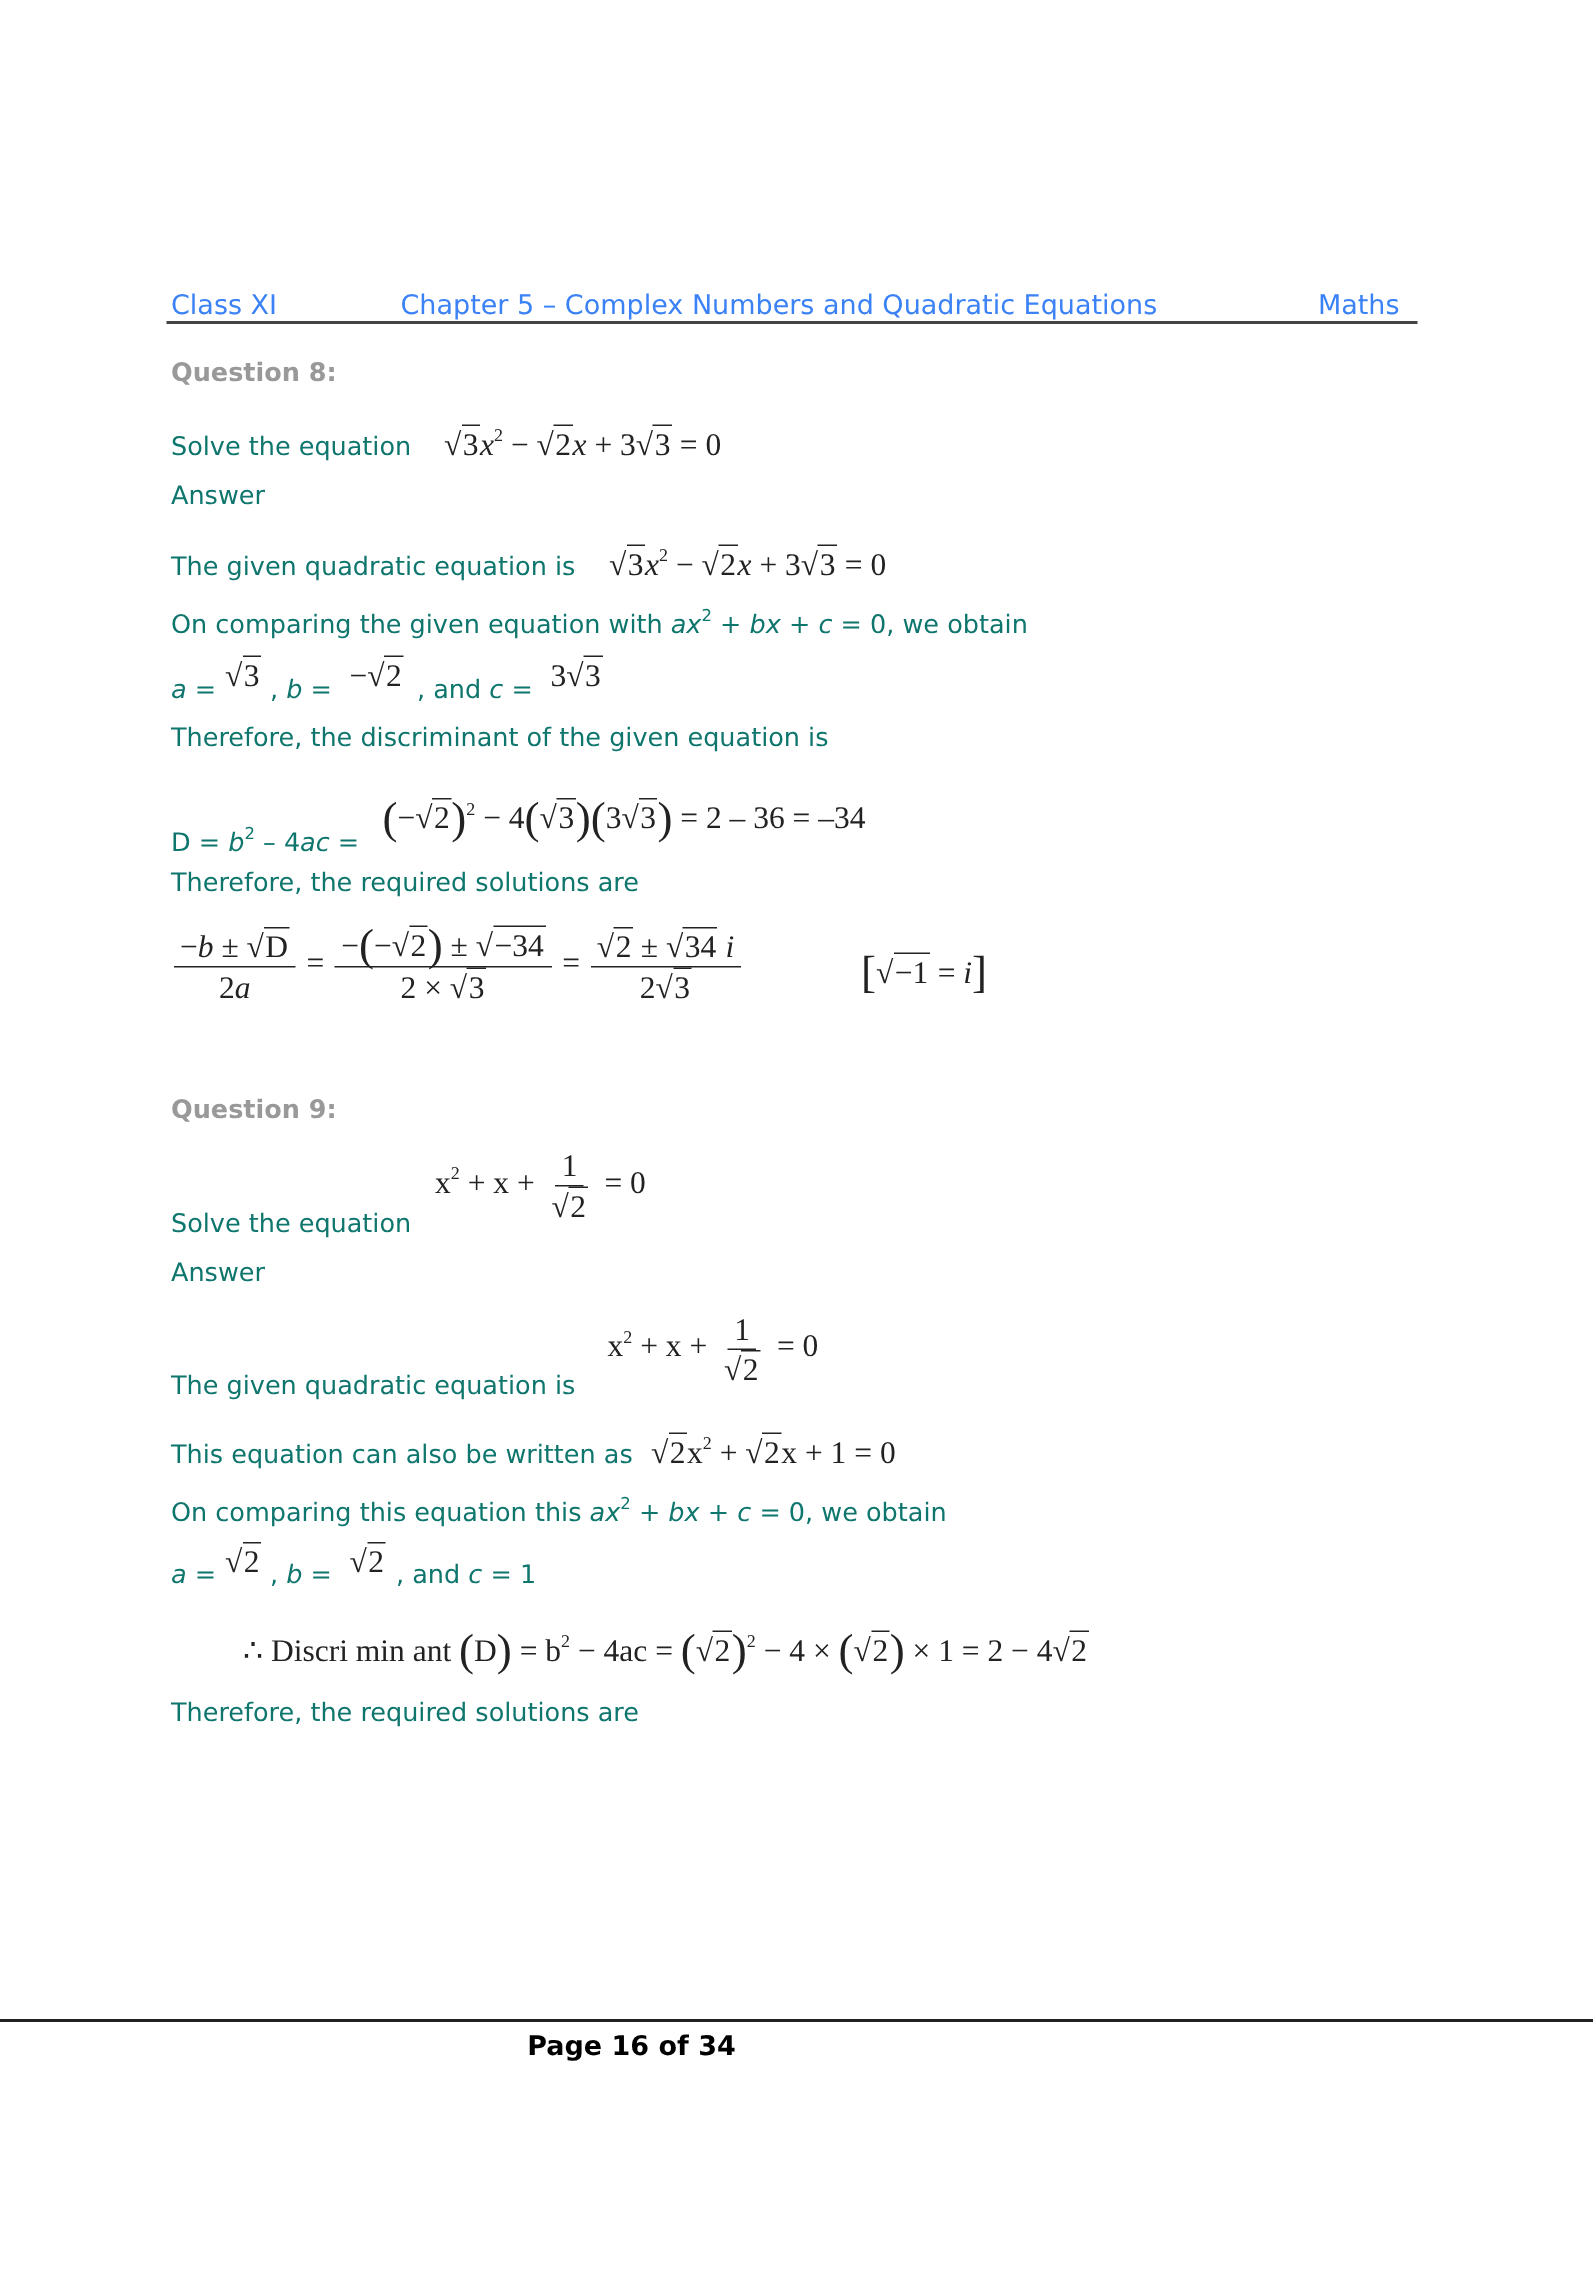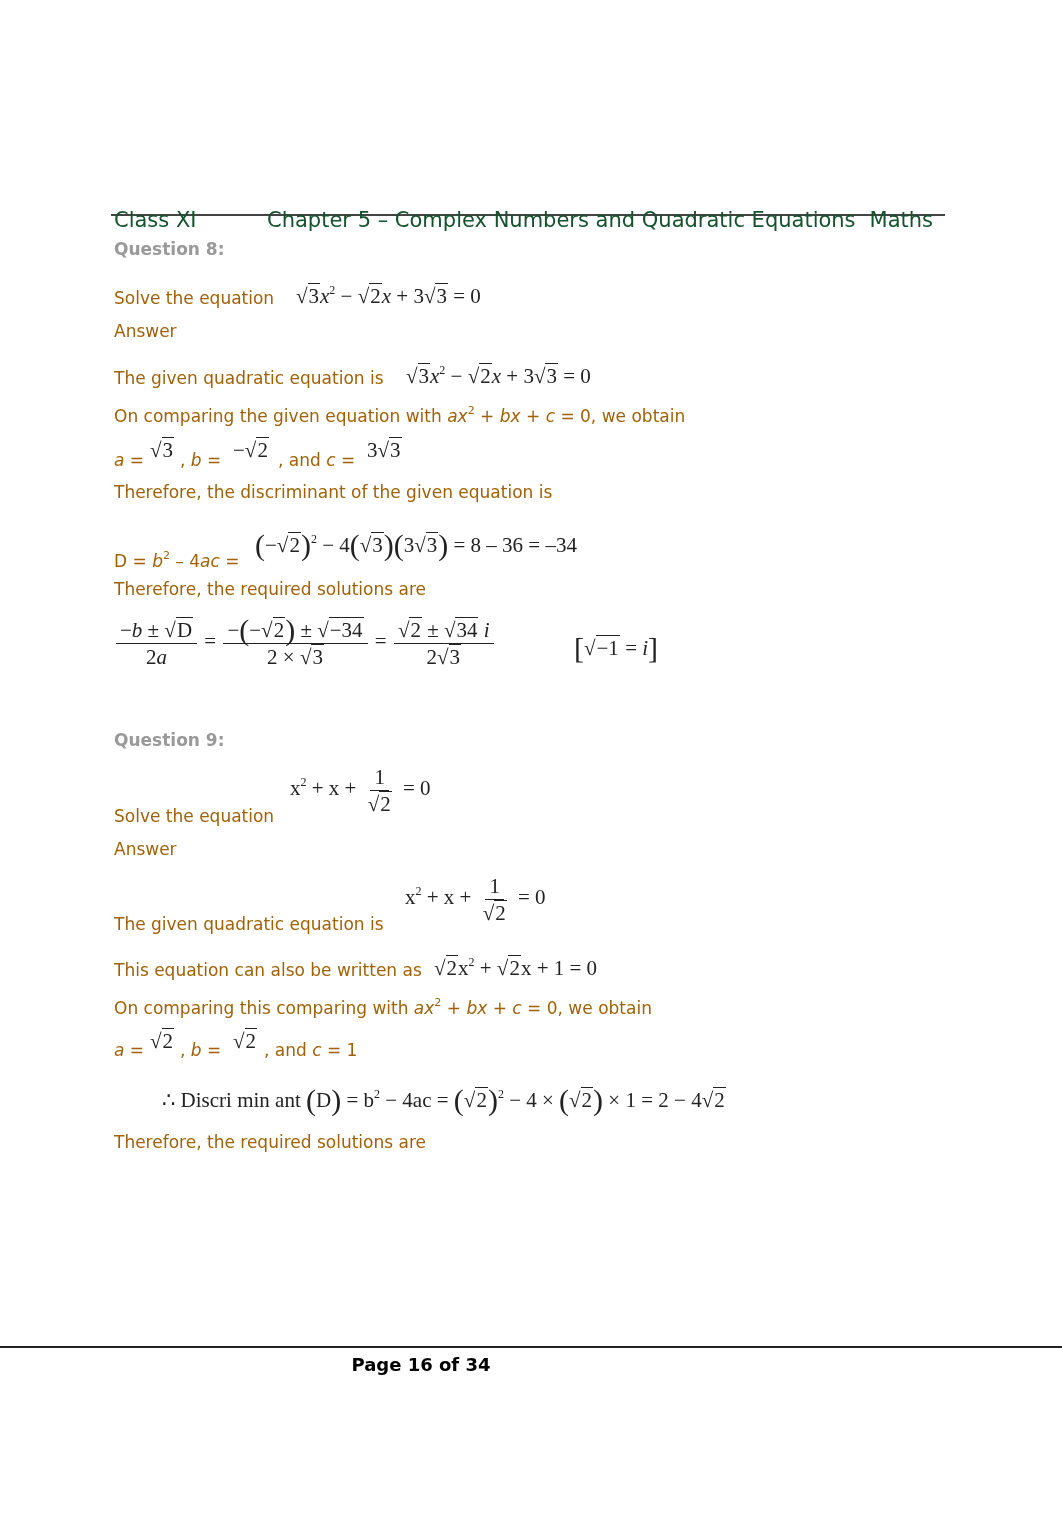--- a/index.html
+++ b/index.html
@@ -1,25 +1,25 @@
 <!DOCTYPE html>
 <html><head>
   <meta charset="utf-8">
   <style>
     * { margin: 0; padding: 0; box-sizing: border-box; }
     html, body { width: 1062px; height: 1524px; background: #ffffff; }
     body { position: relative; font-family: "DejaVu Sans", sans-serif; color: #000; overflow: hidden; }
 
     .header { position: absolute; left: 111px; top: 192px; width: 834px; height: 24px; border-bottom: 2px solid #444; }
-    .header span { position: absolute; top: 18px; font-size: 21px; line-height: 20px; color: #14532d; }
+    .header span { position: absolute; top: 2px; font-size: 18px; line-height: 20px; color: #3b82f6; }
     .h-class { left: 3px; }
     .h-chapter { left: 156px; }
     .h-subject { right: 12px; }
 
-    .t { position: absolute; font-size: 17px; line-height: 20px; white-space: nowrap; color: #a16207; }
+    .t { position: absolute; font-size: 17px; line-height: 20px; white-space: nowrap; color: #0f766e; }
     .q { position: absolute; font-size: 17px; font-weight: bold; color: #999; white-space: nowrap; }
     .m { position: absolute; font-family: "Liberation Serif", serif; font-size: 21px; line-height: 24px; white-space: nowrap; color: #222; }
     .m i { font-style: italic; }
     .m sup { font-size: 12px; vertical-align: 9px; }
     .t sup { font-size: 11px; vertical-align: 8px; }
     .t i { font-style: italic; }
 
     .rad { display: inline-block; position: relative; }
     .rad .ovl { border-top: 1px solid #222; padding: 0 1px; }
 
@@ -62,21 +62,21 @@
 <div class="m" style="left:150px; top:438px;">√<span class="rad"><span class="ovl">3</span></span></div>
 <div class="t" style="left:180px; top:450px;">, <i>b</i> =</div>
 <div class="m" style="left:233px; top:438px;">−√<span class="rad"><span class="ovl">2</span></span></div>
 <div class="t" style="left:278px; top:450px;">, and <i>c</i> =</div>
 <div class="m" style="left:367px; top:438px;">3√<span class="rad"><span class="ovl">3</span></span></div>
 
 <div class="t" style="left:114px; top:482px;">Therefore, the discriminant of the given equation is</div>
 
 <div class="t" style="left:114px; top:546px;">D = <i>b</i><sup>2</sup> – 4<i>ac</i> =</div>
 <div class="m" style="left:255px; top:527px;">
-  <span class="big">(</span>−√<span class="rad"><span class="ovl">2</span></span><span class="big">)</span><sup>2</sup> − 4<span class="big">(</span>√<span class="rad"><span class="ovl">3</span></span><span class="big">)</span><span class="big">(</span>3√<span class="rad"><span class="ovl">3</span></span><span class="big">)</span> <span>= 8 – 36 = –34</span>
+  <span class="big">(</span>−√<span class="rad"><span class="ovl">2</span></span><span class="big">)</span><sup>2</sup> − 4<span class="big">(</span>√<span class="rad"><span class="ovl">3</span></span><span class="big">)</span><span class="big">(</span>3√<span class="rad"><span class="ovl">3</span></span><span class="big">)</span> <span>= 2 – 36 = –34</span>
 </div>
 
 <div class="t" style="left:114px; top:579px;">Therefore, the required solutions are</div>
 
 <div class="m" style="left:114px; top:618px;text-align:right;">
   <span class="frac">
       <span class="num">−<i>b</i> ± √<span class="rad"><span class="ovl">D</span></span></span>
       <span class="den">2<i>a</i></span>
     </span> =
   <span class="frac">
@@ -109,21 +109,21 @@
     </span> = 0
 </div>
 <div class="t" style="left:114px; top:914px;">The given quadratic equation is</div>
 
 <div class="t" style="left:114px; top:960px;">This equation can also be written as</div>
 <div class="m" style="left:434px; top:950px;">
   √<span class="rad"><span class="ovl">2</span></span>x<sup>2</sup> + √<span class="rad"><span class="ovl">2</span></span>x + 1 = 0
 </div>
 
 <div class="t" style="left:114px; top:993px;">
-  <span>On comparing this comparing with</span>
+  <span>On comparing this equation this</span>
   <i>ax</i><sup>2</sup> + <i>bx</i> + <i>c</i> = 0<span>, we obtain</span>
 </div>
 
 <div class="t" style="left:114px; top:1040px;"><i>a</i> =</div>
 <div class="m" style="left:150px; top:1029px;">√<span class="rad"><span class="ovl">2</span></span></div>
 <div class="t" style="left:180px; top:1040px;">, <i>b</i> =</div>
 <div class="m" style="left:233px; top:1029px;">√<span class="rad"><span class="ovl">2</span></span></div>
 <div class="t" style="left:264px; top:1040px;">, and <i>c</i> = 1</div>
 
 <div class="m" style="left:114px; top:1082px;margin-left:48px;">

